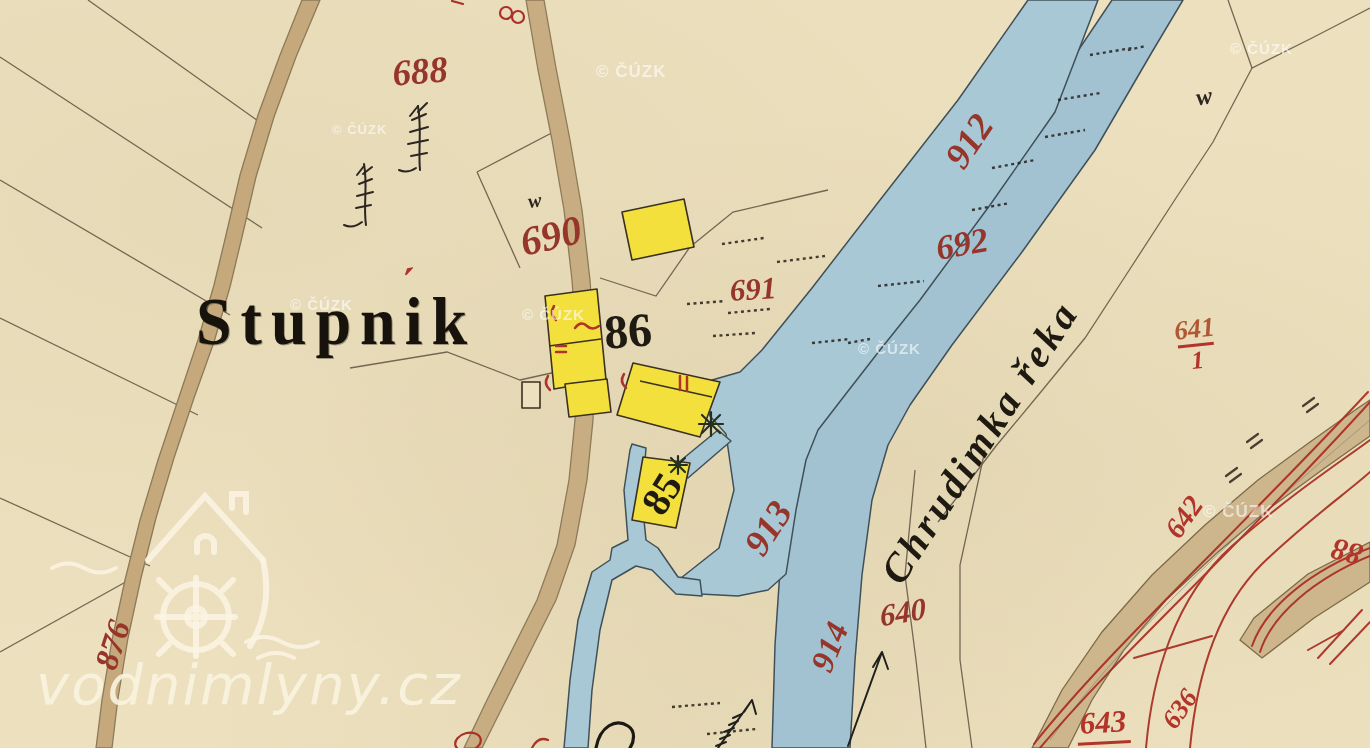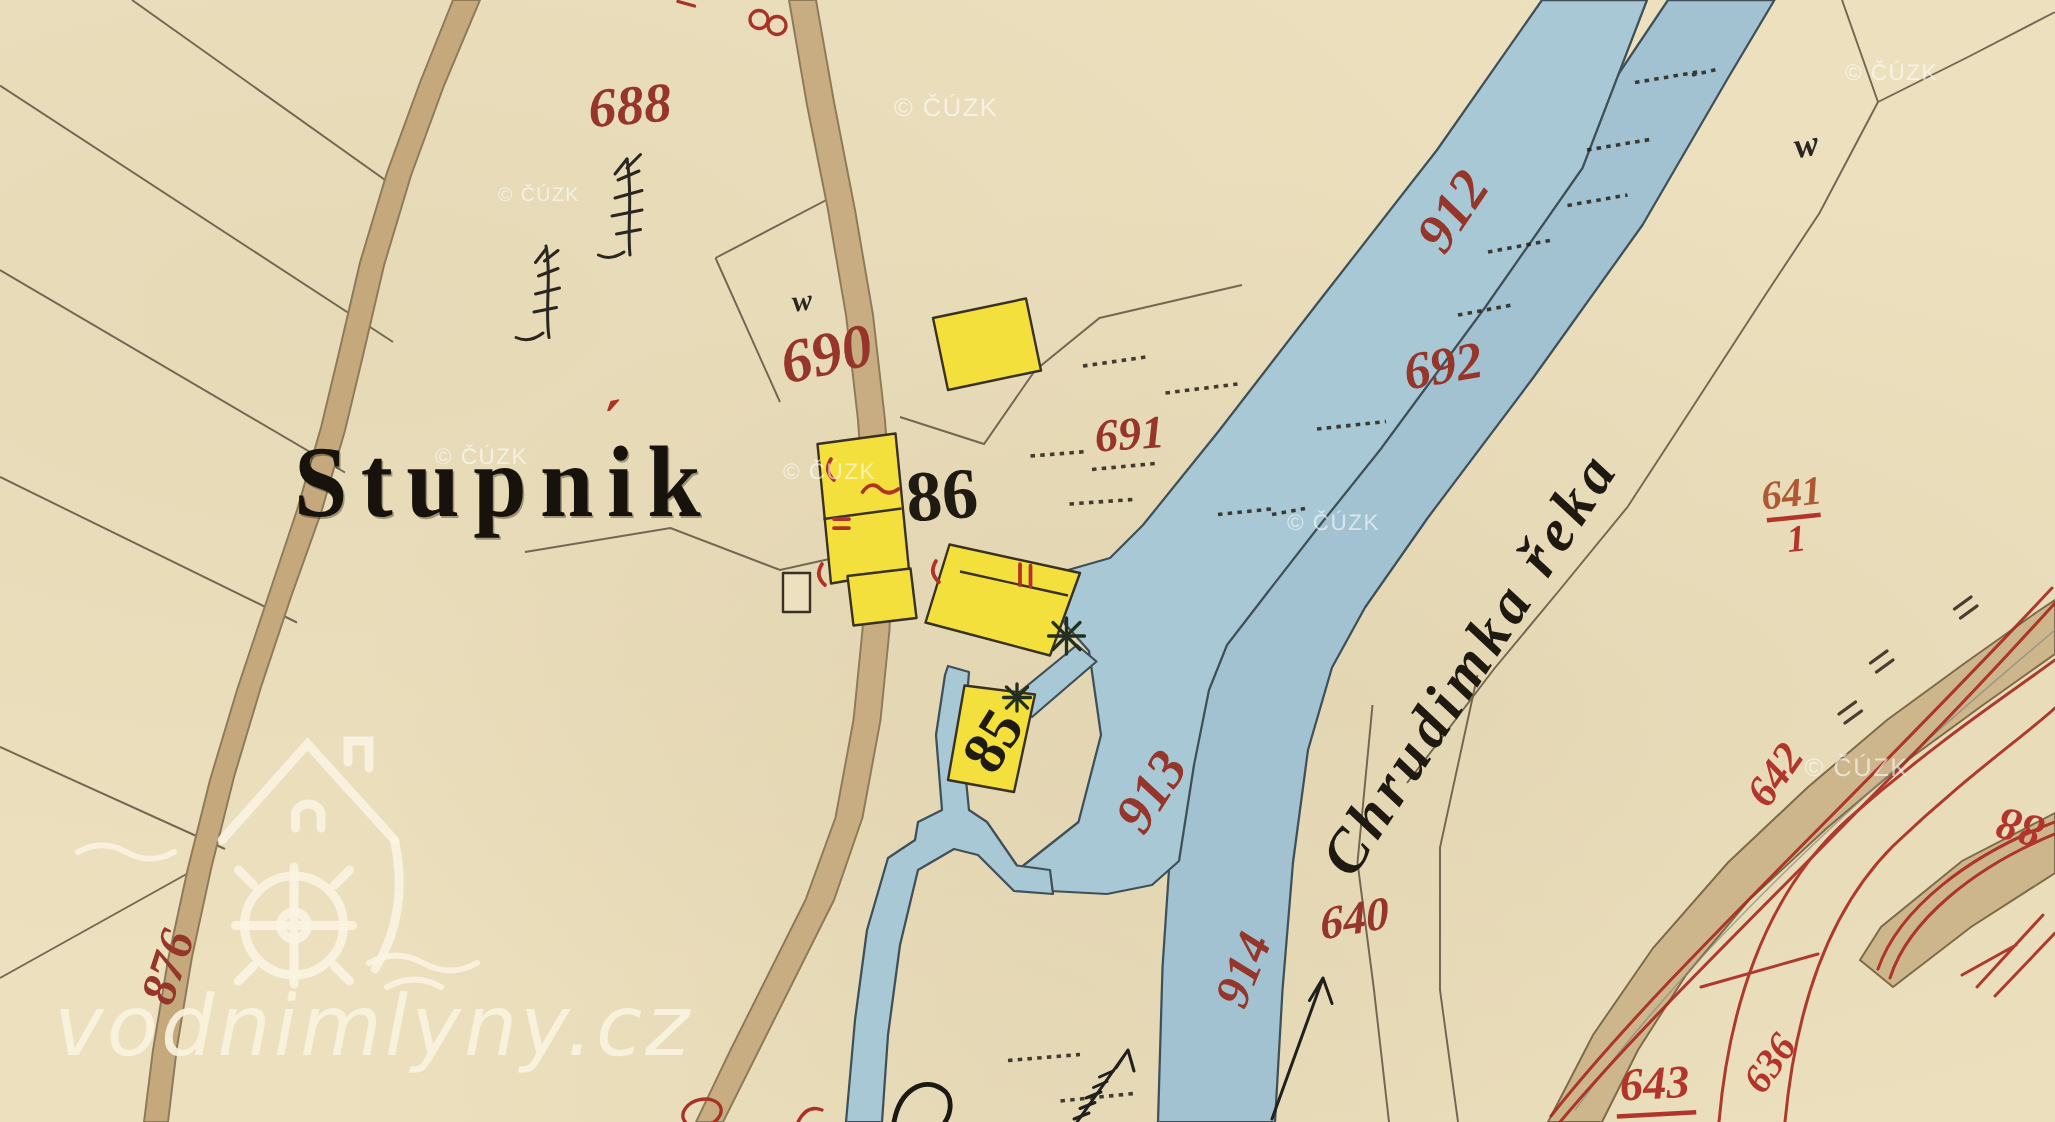--- a/index.html
+++ b/index.html
@@ -26,21 +26,21 @@
     transform:translate(-50%,-50%) scaleY(1.06);
     text-shadow:1px 1px 0 rgba(23,19,12,.35);
   }
   .accent-red{color:#b03228;font-weight:700;}
   .riverlabel{
     font-size:40px;font-style:italic;font-weight:600;color:#1e1a12;
     letter-spacing:4px;
   }
   .wm-cuzk{
     position:absolute;color:rgba(255,255,255,.58);
-    font-family:"Liberation Sans",sans-serif;font-weight:400;letter-spacing:1px;text-align:right;
+    font-family:"Liberation Sans",sans-serif;font-weight:700;letter-spacing:1px;text-align:right;
   }
   .wm-site{
     position:absolute;left:36px;top:652px;font-size:56px;
     font-family:"DejaVu Sans",sans-serif;color:rgba(250,243,223,.9);
     letter-spacing:2px;
     font-style:italic;
   }
   .frac{display:flex;flex-direction:column;align-items:center;gap:1px;}
   .frac .num{font-size:27px;color:#b05733;font-style:italic;font-weight:600;}
   .frac .bar{width:36px;height:3px;background:#b2342a;}

